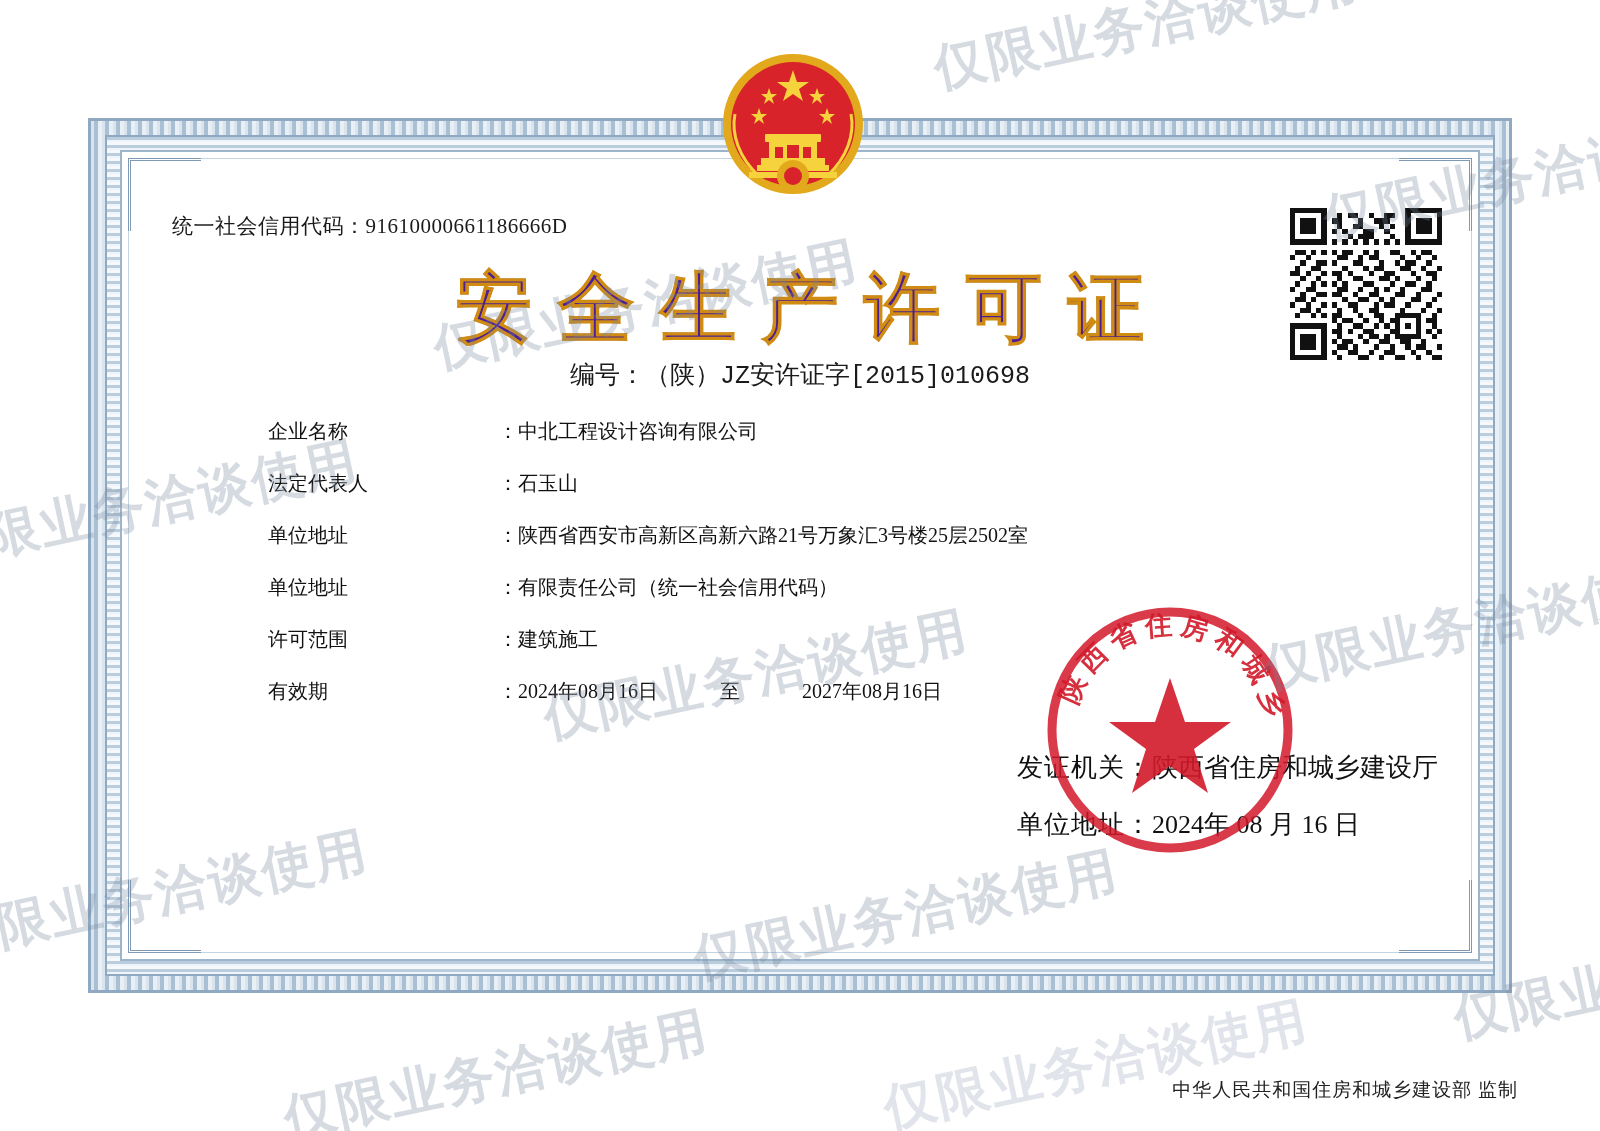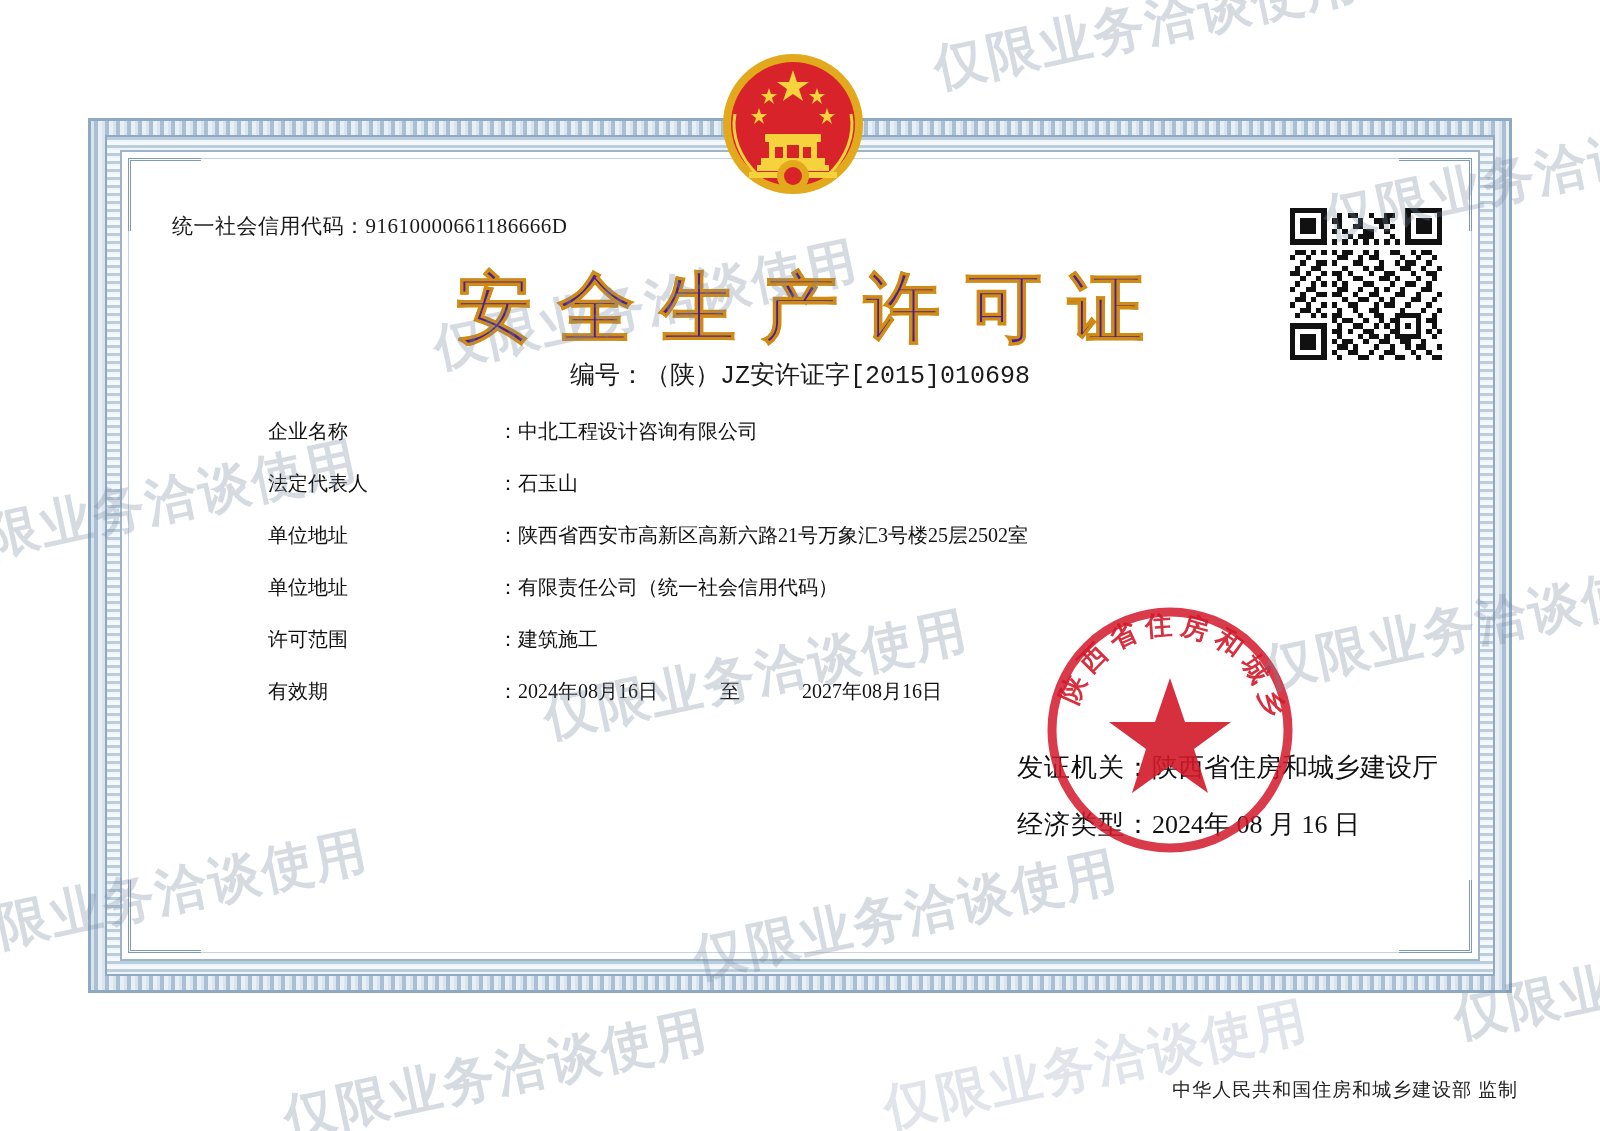--- a/index.html
+++ b/index.html
@@ -541,21 +541,21 @@
         </div>
       </div>
 
     </div>
 
     <div class="footer-block">
       <div class="footer-line">
         <span class="lbl">发证机关：</span><span>陕西省住房和城乡建设厅</span>
       </div>
       <div class="footer-line footer-date">
-        <span class="lbl">经济类型：</span><span>2024年 08 月 16 日</span>
+        <span class="lbl">单位地址：</span><span>2024年 08 月 16 日</span>
       </div>
     </div>
 
   </div>
 
   <div class="seal">
     <svg viewBox="0 0 260 260" width="260" height="260" aria-hidden="true">
       <circle cx="130" cy="130" r="118" fill="none" stroke="#d2192a" stroke-width="9" opacity="0.85"></circle>
       <polygon points="130,78 145,122 191,122 154,149 168,193 130,166 92,193 106,149 69,122 115,122" fill="#d2192a" opacity="0.9"></polygon>
       <path id="sealArc" d="M 34,130 A 96,96 0 0 1 226,130" fill="none"></path>

